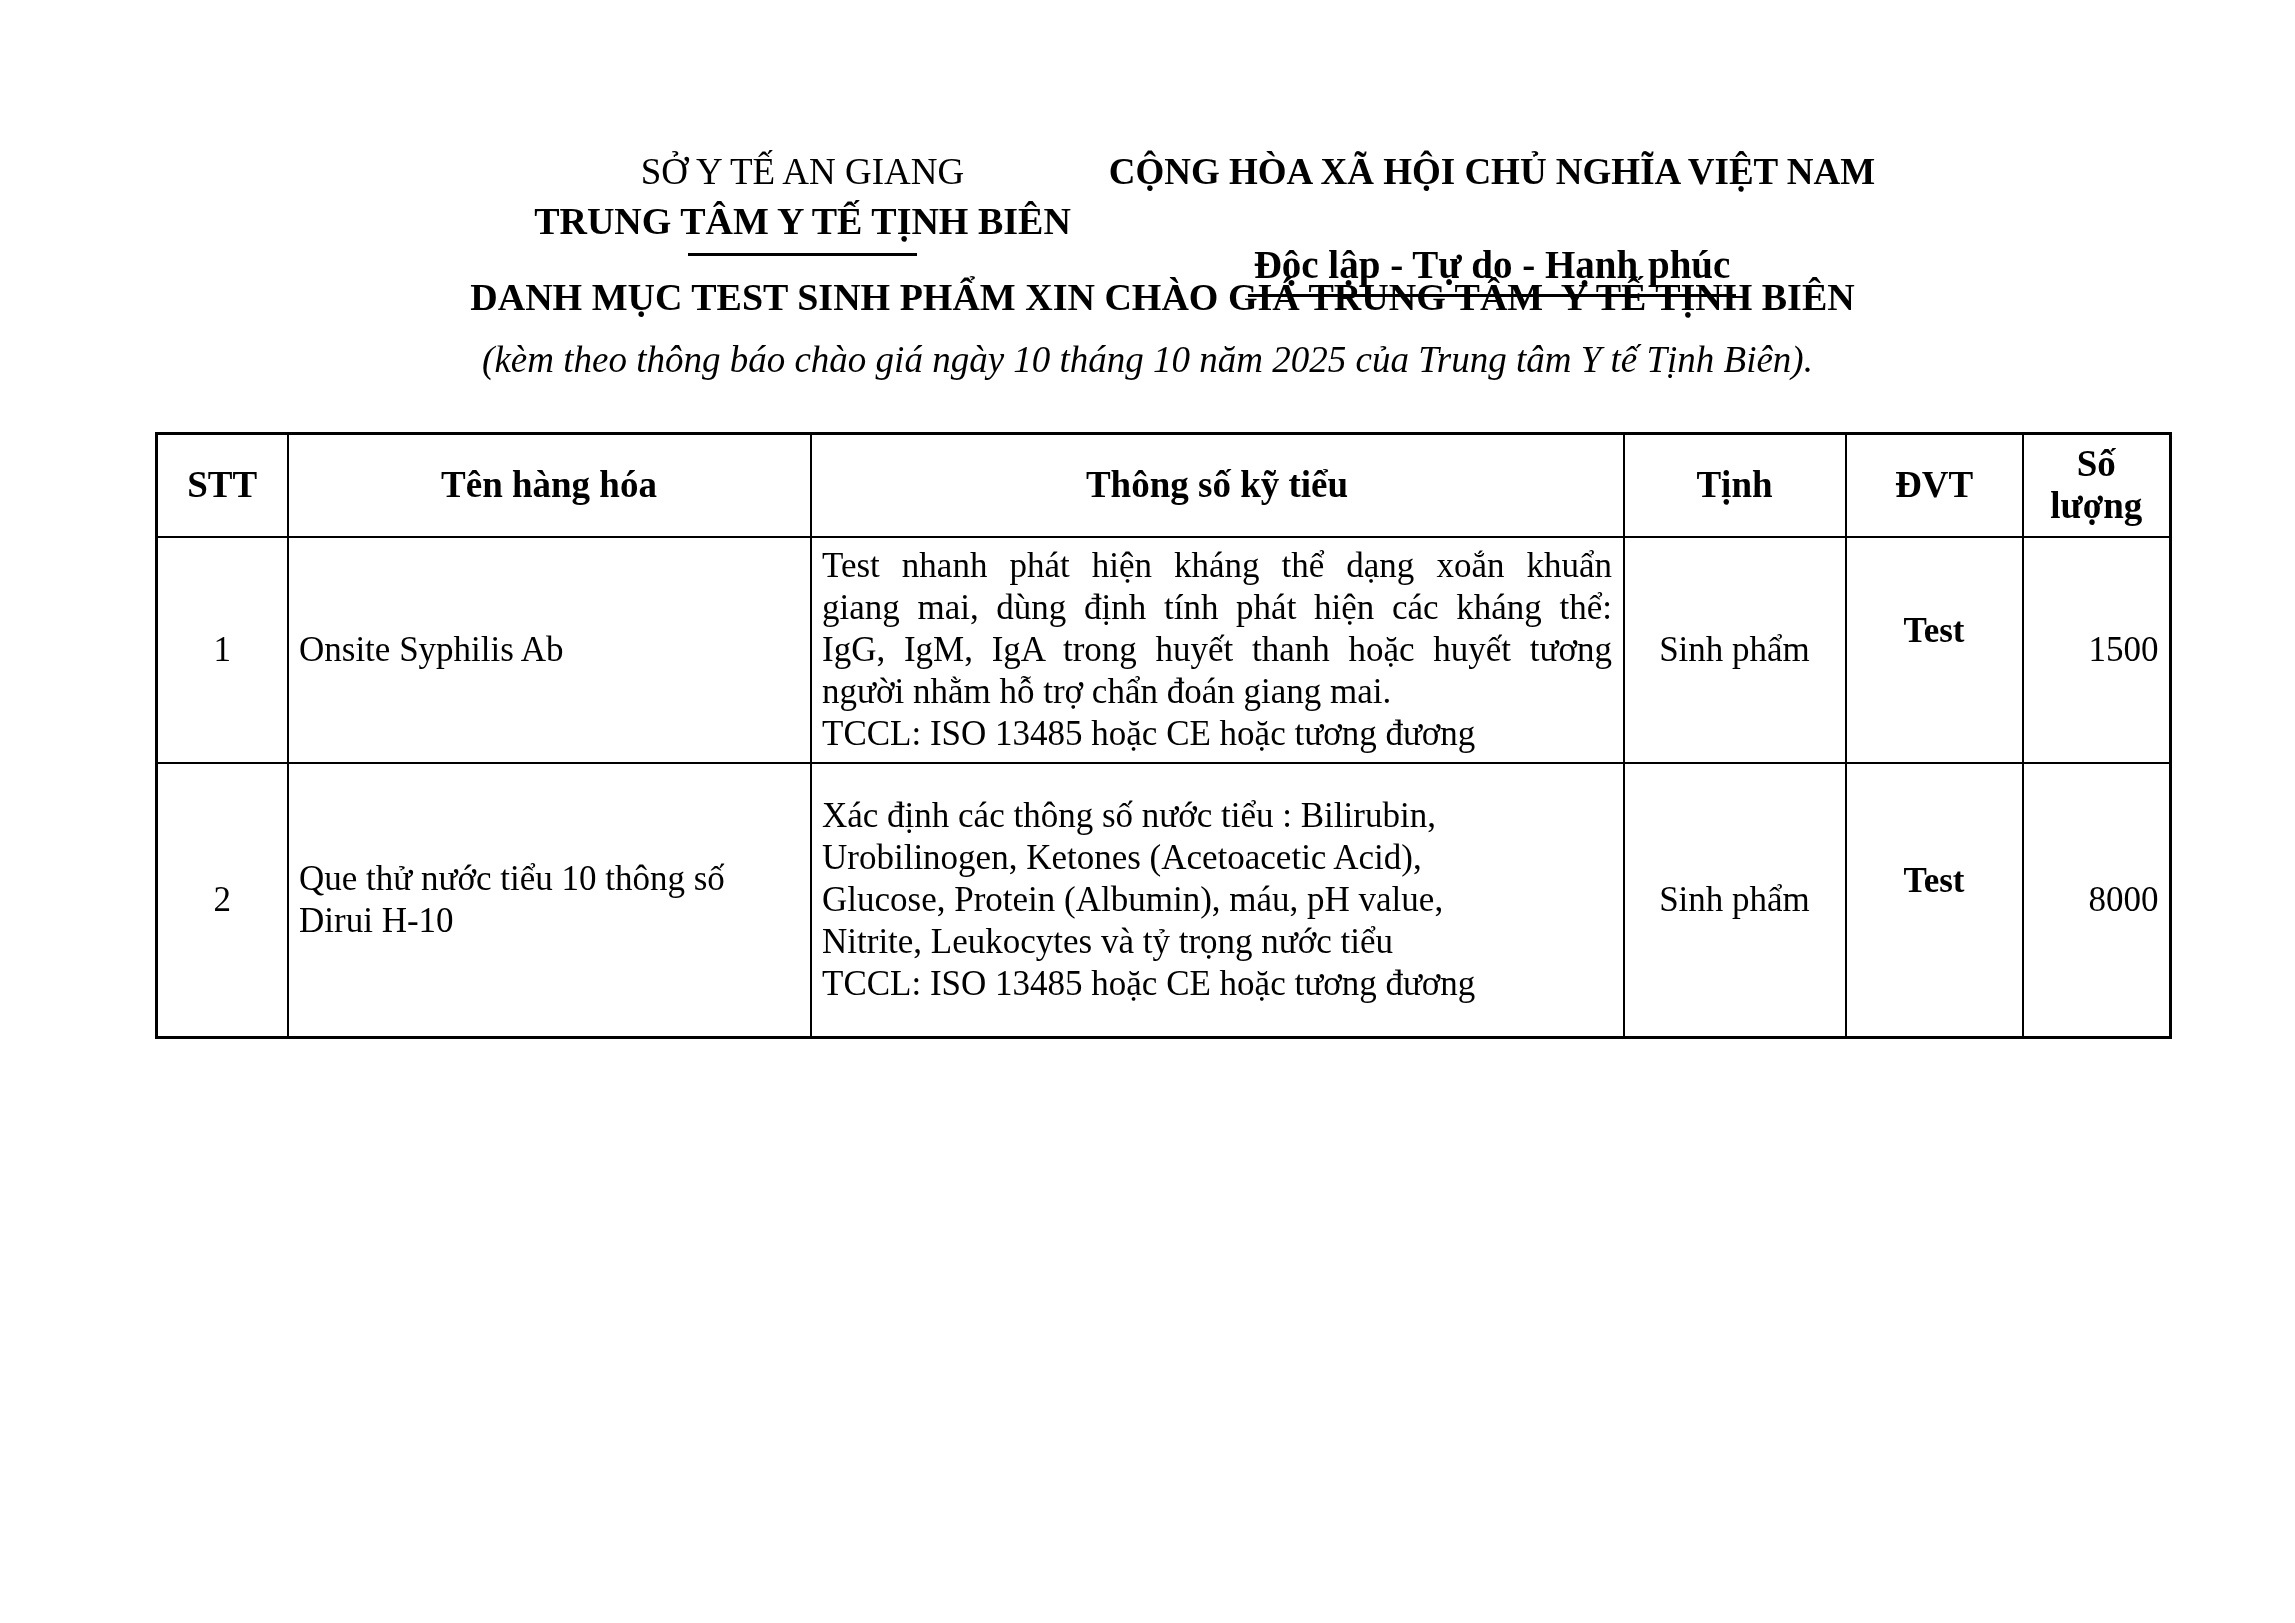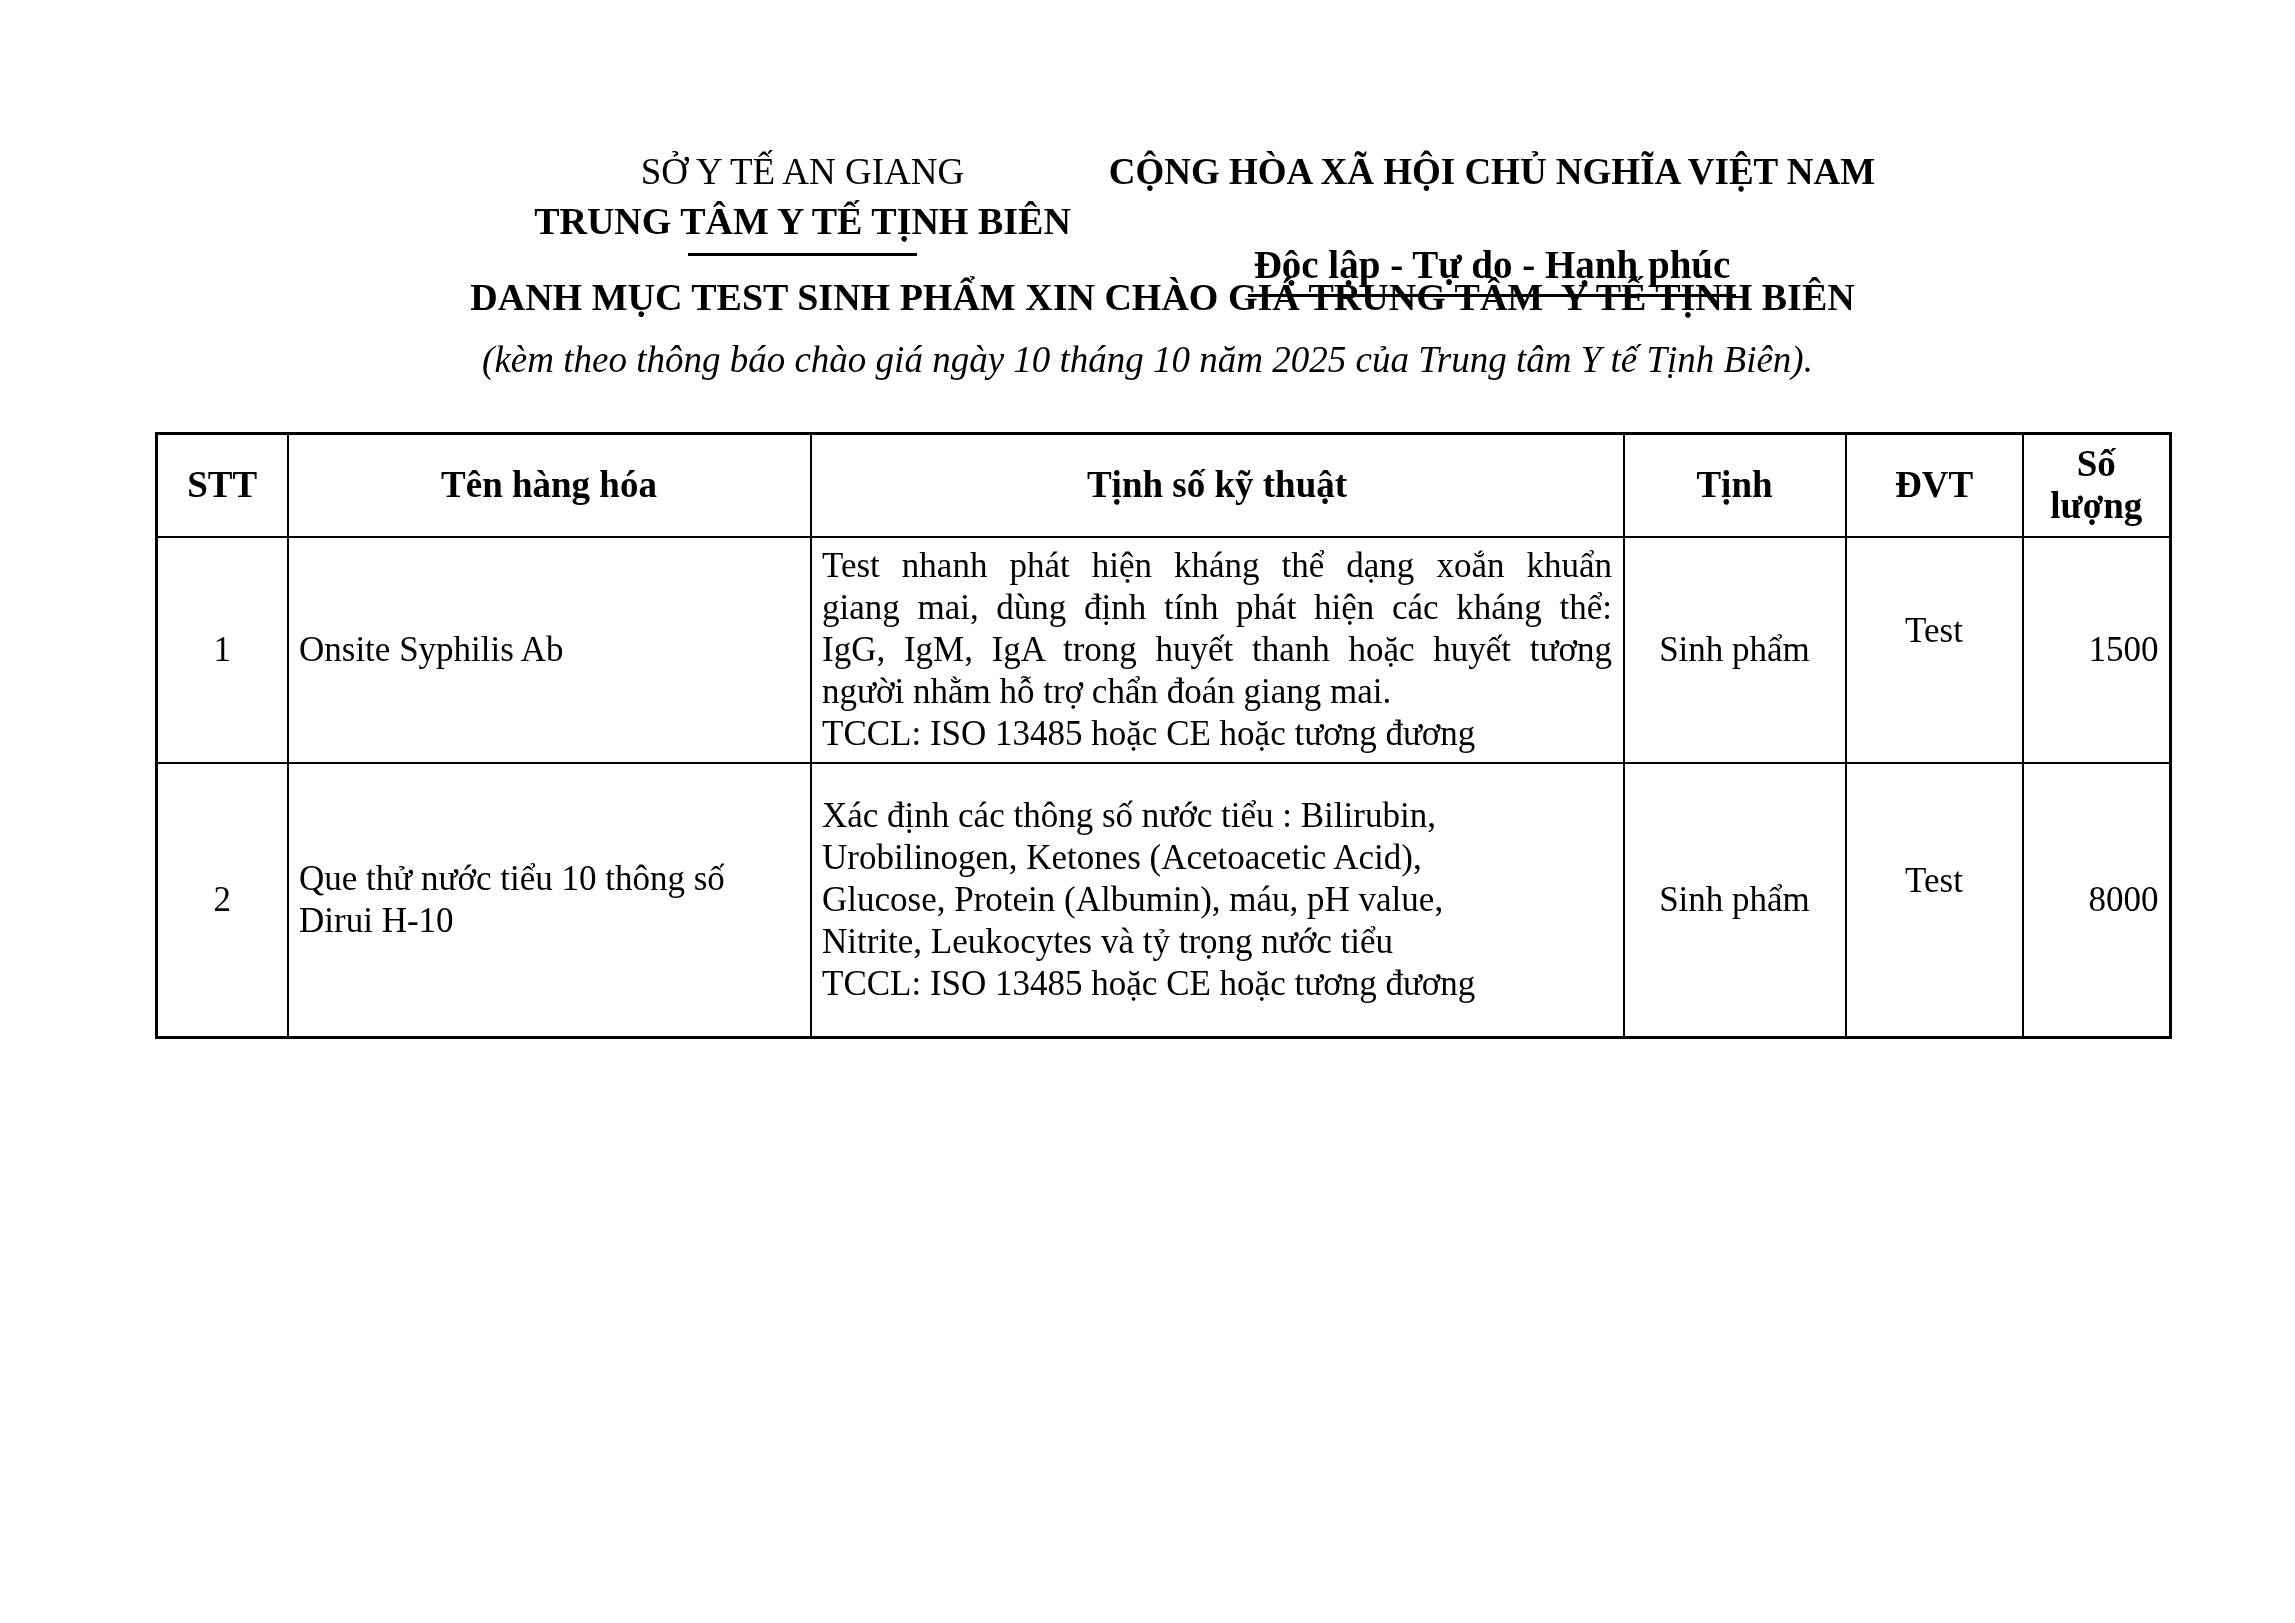--- a/index.html
+++ b/index.html
@@ -36,21 +36,21 @@
   .doc-table tbody tr.r1{height:226px;}
   .doc-table tbody tr.r2{height:275px;}
   .doc-table th{font-weight:bold;font-size:37px;line-height:42px;text-align:center;padding:2.6px 5.2px;}
   .doc-table td{font-size:35px;line-height:42px;padding:5.2px 10.5px;}
   .c-stt{text-align:center;}
   .c-name{text-align:left;white-space:pre-wrap;padding-left:13px;}
   .c-spec{text-align:left;padding:6.5px 11.8px;}
   .jline{text-align:justify;text-align-last:justify;}
   .c-group{text-align:center;}
   .c-unit{text-align:center;}
-  .unit-inner{position:relative;top:-18.3px;}
+  .unit-inner{position:relative;top:-18.3px;font-weight:bold;}
   .c-qty{text-align:right;}
 </style>
 </head>
 <body>
 
 <div class="page">
 
   <div class="hdr-left">
     <div class="org1">SỞ Y TẾ AN GIANG</div>
     <div class="org2">TRUNG TÂM Y TẾ TỊNH BIÊN</div>
@@ -73,21 +73,21 @@
       <col style="width:523px">
       <col style="width:813px">
       <col style="width:222px">
       <col style="width:177px">
       <col style="width:148px">
     </colgroup>
     <thead>
       <tr>
         <th>STT</th>
         <th>Tên hàng hóa</th>
-        <th>Tịnh số kỹ thuật</th>
+        <th>Thông số kỹ tiểu</th>
         <th>Tịnh</th>
         <th>ĐVT</th>
         <th>Số lượng</th>
       </tr>
     </thead>
     <tbody>
       <tr class="r1">
         <td class="c-stt">1</td>
         <td class="c-name">Onsite Syphilis Ab</td>
         <td class="c-spec">

